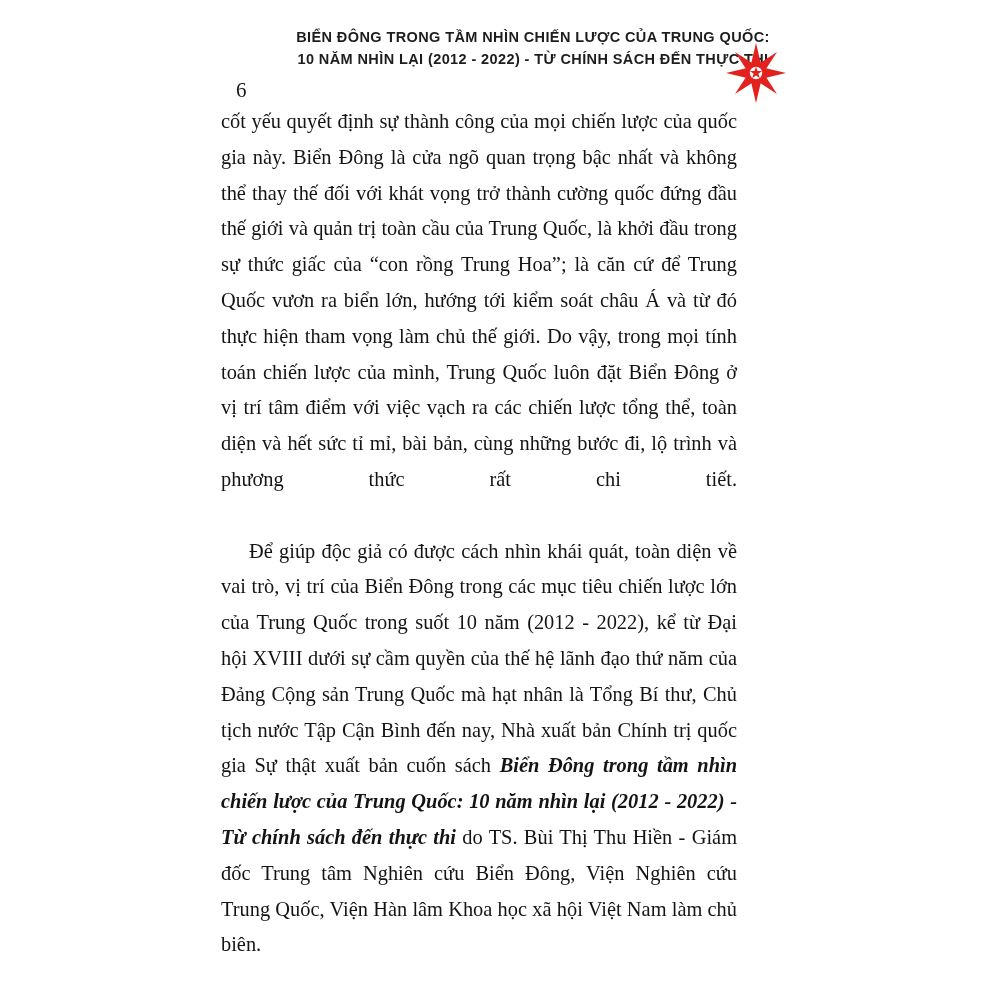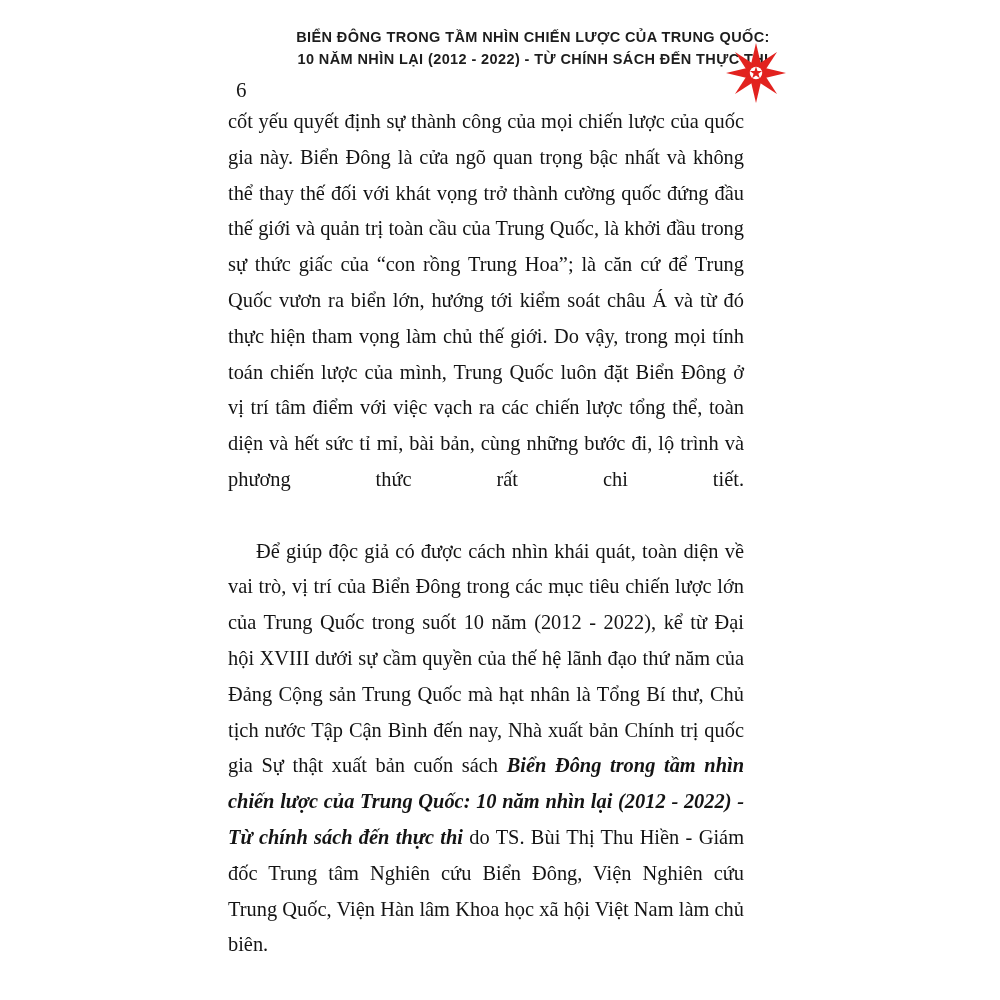--- a/index.html
+++ b/index.html
@@ -65,21 +65,21 @@
     right: 213px;
     top: 16px;
     width: 62px;
     height: 62px;
   }
   .star-mark svg { display: block; }
 
   
   .content {
     position: absolute;
-    left: 228px;
+    left: 221px;
     top: 104px;
     width: 516px;
   }
 
   .para {
     font-family: "Liberation Serif", serif;
     font-size: 20.4px;
     line-height: 35.8px;
     text-align: justify;
     text-justify: inter-word;

